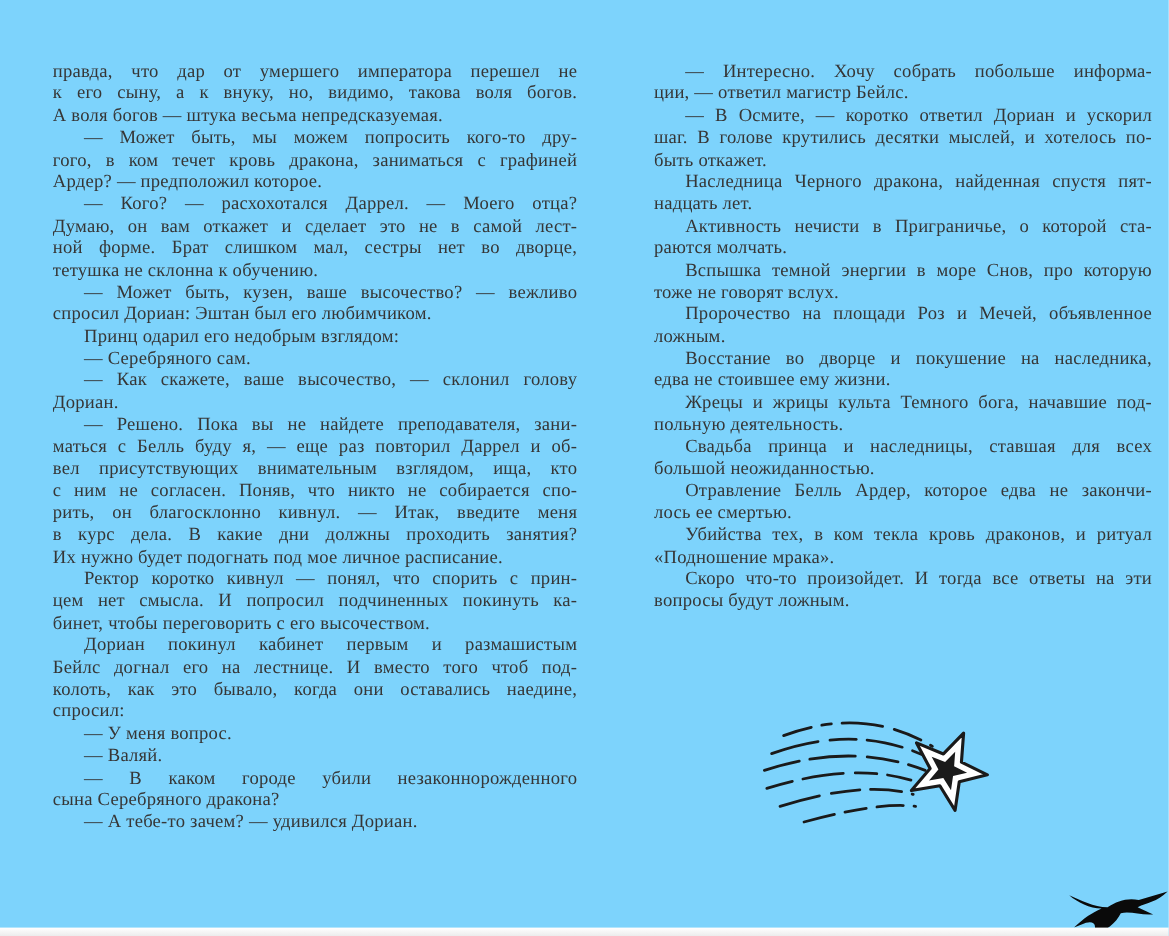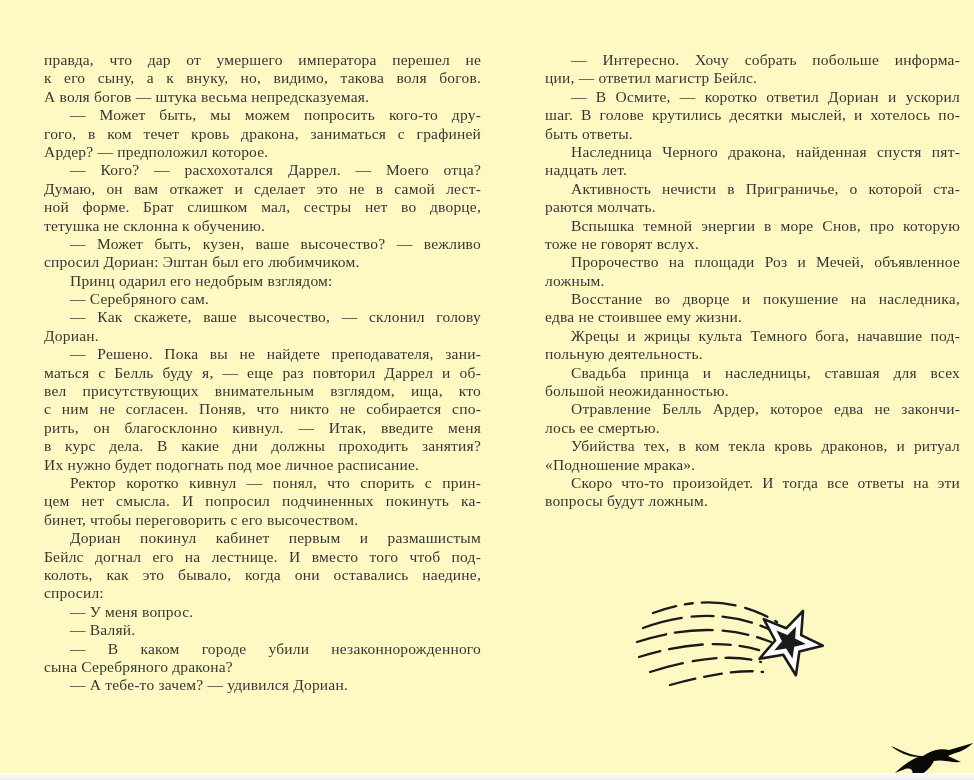--- a/index.html
+++ b/index.html
@@ -1,21 +1,21 @@
 <!DOCTYPE html>
 <html><head>
 <meta charset="utf-8">
 <style>
   html,body{margin:0;padding:0;}
   body{
     width:974px;height:780px;position:relative;overflow:hidden;
     background:#ffffff;
     font-family:"Liberation Serif","DejaVu Serif",serif;
   }
-  .book-spread{position:absolute;inset:0;background:#fef9c3;}
+  .book-spread{position:absolute;inset:0;background:#7dd3fc;}
   .page-col{
     position:absolute;top:51px;
     font-size:15.5px;line-height:18.4px;color:#363636;
     letter-spacing:0.2px;
   }
   #left-col{left:44px;width:437px;}
   #right-col{left:545px;width:415px;}
   .line{height:18.4px;overflow:hidden;text-align:justify;}
   .line.just{text-align-last:justify;}
   .line.last{text-align:left;text-align-last:left;}
@@ -72,21 +72,21 @@
       <div class="line just indent">— В каком городе убили незаконнорожденного</div>
       <div class="line last">сына Серебряного дракона?</div>
       <div class="line last indent">— А тебе-то зачем? — удивился Дориан.</div>
     </div>
 
   <div id="right-col" class="page-col">
       <div class="line just indent">— Интересно. Хочу собрать побольше информа-</div>
       <div class="line last">ции, — ответил магистр Бейлс.</div>
       <div class="line just indent">— В Осмите, — коротко ответил Дориан и ускорил</div>
       <div class="line just">шаг. В голове крутились десятки мыслей, и хотелось по-</div>
-      <div class="line last">быть ответы.</div>
+      <div class="line last">быть откажет.</div>
       <div class="line just indent">Наследница Черного дракона, найденная спустя пят-</div>
       <div class="line last">надцать лет.</div>
       <div class="line just indent">Активность нечисти в Приграничье, о которой ста-</div>
       <div class="line last">раются молчать.</div>
       <div class="line just indent">Вспышка темной энергии в море Снов, про которую</div>
       <div class="line last">тоже не говорят вслух.</div>
       <div class="line just indent">Пророчество на площади Роз и Мечей, объявленное</div>
       <div class="line last">ложным.</div>
       <div class="line just indent">Восстание во дворце и покушение на наследника,</div>
       <div class="line last">едва не стоившее ему жизни.</div>

